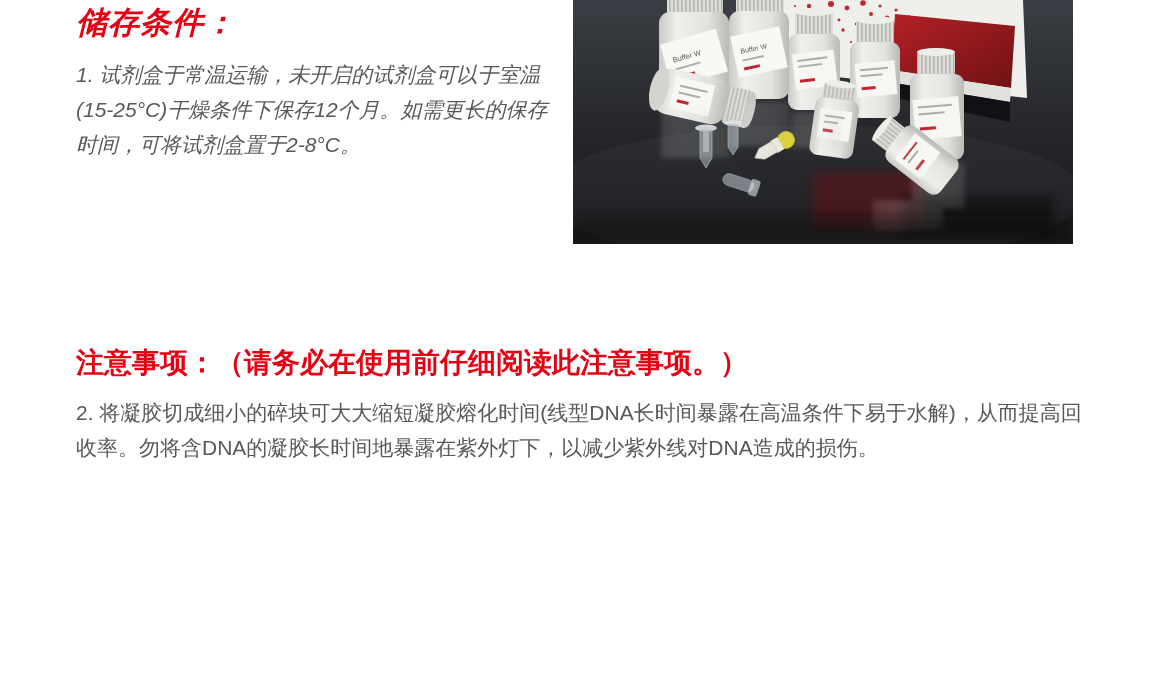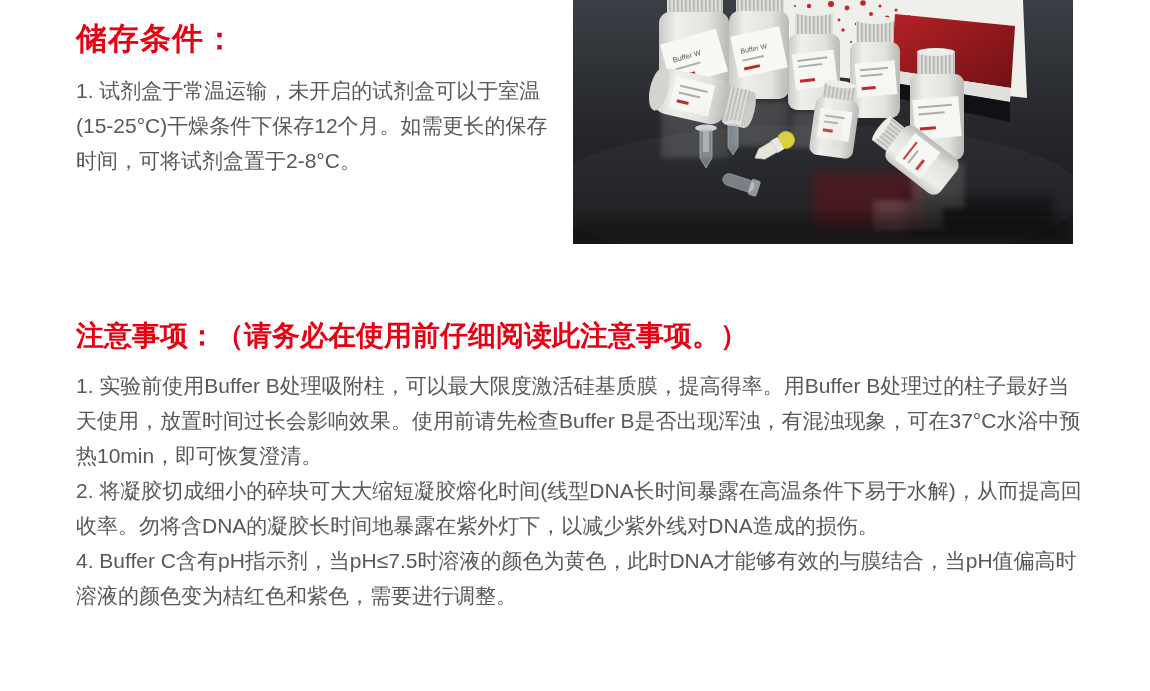--- a/index.html
+++ b/index.html
@@ -4,23 +4,23 @@
 <style>
   html,body{margin:0;padding:0;}
   body{
     width:1150px;height:691px;position:relative;overflow:hidden;
     background:#ffffff;
     font-family:"Liberation Sans","DejaVu Sans",sans-serif;
   }
   .sec-title{
     color:#e60012;font-weight:bold;margin:0;
   }
-  #storage{position:absolute;left:76px;top:20px;width:482px;}
+  #storage{position:absolute;left:76px;top:4px;width:482px;font-style:italic;}
   #storage .sec-title{font-size:31px;line-height:1.25;letter-spacing:1px;}
-  #notes{position:absolute;left:76px;top:318px;width:1006px;}
+  #notes{position:absolute;left:76px;top:345px;width:1006px;}
   #notes .sec-title{font-size:28px;line-height:1.3;}
   .body-text{
     color:#585858;font-size:21px;line-height:35px;margin:14px 0 0 0;
     text-align:left;
   }
   .body-text p{margin:0;}
   #photo-wrap{
     position:absolute;left:573px;top:0;width:500px;height:244px;
   }
   #photo-wrap svg{display:block;}
@@ -222,17 +222,15 @@
       <rect x="338" y="162" width="54" height="46" fill="url(#botG)"></rect>
       <rect x="300" y="200" width="70" height="30" fill="url(#botG)"></rect>
     </g>
     <rect x="0" y="216" width="500" height="28" fill="#0a0b0c" opacity="0.45" filter="url(#blur6)"></rect>
   </svg>
 </div>
 
 <section id="notes">
   <h2 class="sec-title">注意事项：（请务必在使用前仔细阅读此注意事项。）</h2>
   <div class="body-text">
-    <p>1. 实验前使用Buffer B处理吸附柱，可以最大限度激活硅基质膜，提高得率。用Buffer B处理过的柱子最好当天使用，放置时间过长会影响效果。使用前请先检查Buffer B是否出现浑浊，有混浊现象，可在37°C水浴中预热10min，即可恢复澄清。</p>
     <p>2. 将凝胶切成细小的碎块可大大缩短凝胶熔化时间(线型DNA长时间暴露在高温条件下易于水解)，从而提高回收率。勿将含DNA的凝胶长时间地暴露在紫外灯下，以减少紫外线对DNA造成的损伤。</p>
-    <p>4. Buffer C含有pH指示剂，当pH≤7.5时溶液的颜色为黄色，此时DNA才能够有效的与膜结合，当pH值偏高时溶液的颜色变为桔红色和紫色，需要进行调整。</p>
   </div>
 </section>
 
 </body></html>

